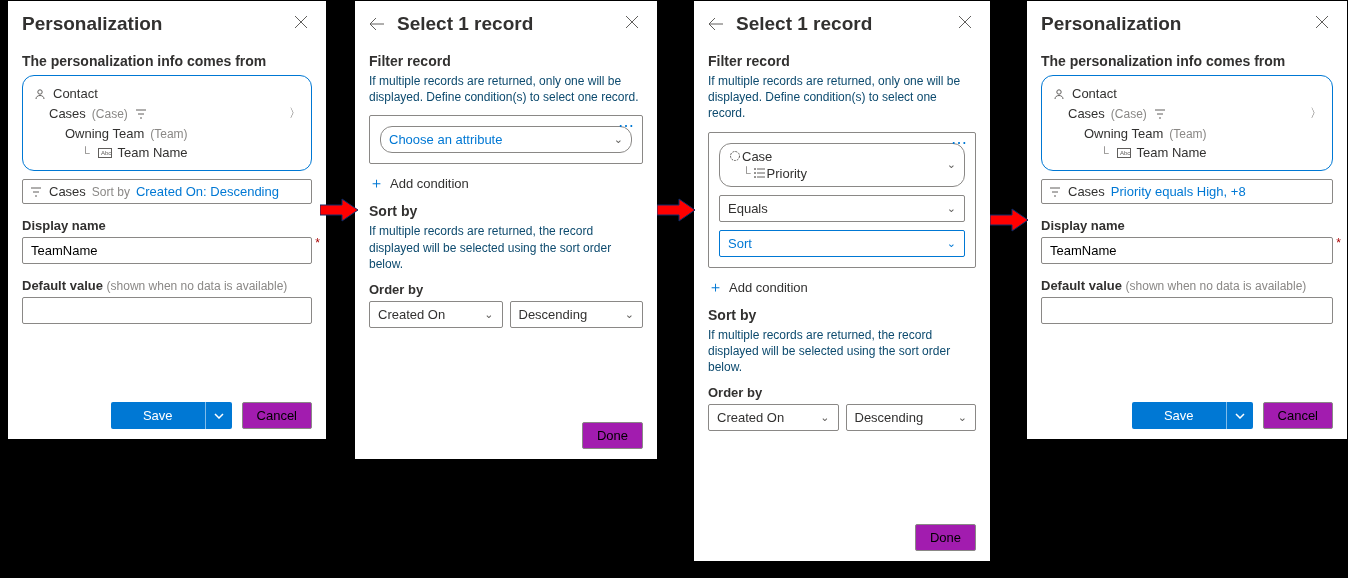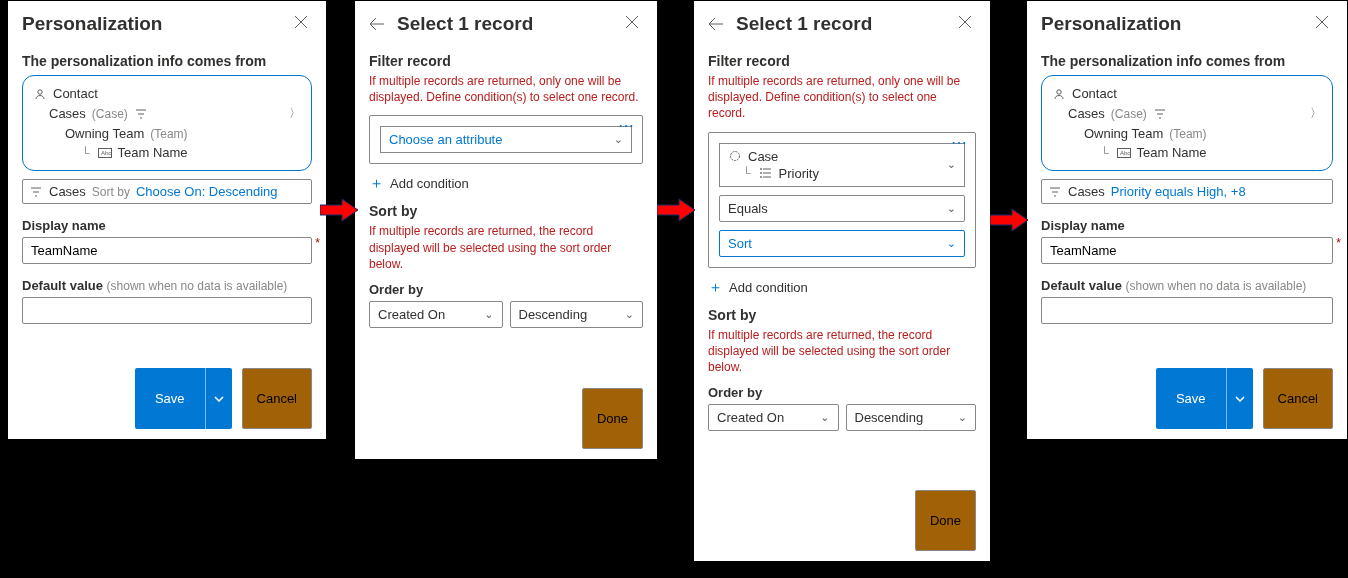--- a/index.html
+++ b/index.html
@@ -9,55 +9,55 @@
 #p2{left:355px;top:1px;  width:302px; height:458px}
 #p3{left:694px;top:1px;  width:296px; height:560px}
 #p4{left:1027px;top:1px; width:320px; height:438px}
 .pnl-header{display:flex;align-items:center;padding:10px 14px 6px 14px}
 .pnl-title{font-size:19px;font-weight:600;color:#323130;flex:1}
 .pnl-back{width:28px;display:flex;align-items:center;color:#605e5c;cursor:pointer}
 .pnl-close{color:#605e5c;cursor:pointer;font-size:16px;padding:4px}
 .pnl-close svg line{stroke:#605e5c;stroke-width:1}
 .body{padding:0 14px}
 .subhead{font-weight:600;font-size:14px;margin-top:10px;margin-bottom:4px}
-.desc{color:#b91c1c;font-size:12px;line-height:1.35;margin-bottom:10px}
+.desc{color:#0c4a6e;font-size:12px;line-height:1.35;margin-bottom:10px}
 .tree-box{border:1.5px solid #0078d4;border-radius:12px;padding:8px 10px;position:relative;margin-top:6px}
 .tree-row{display:flex;align-items:center;gap:6px;font-size:13px;padding:2px 0}
 .tree-row .caret{margin-left:auto;color:#605e5c;font-size:12px}
 .tree-indent1{padding-left:16px}
 .tree-indent2{padding-left:32px}
 .tree-indent3{padding-left:48px}
 .muted{color:#8a8886;font-size:12px}
 .icn{display:inline-flex;width:14px;height:14px;align-items:center;justify-content:center;color:#605e5c}
 .filterbar{display:flex;align-items:center;gap:6px;border:1px solid #8a8886;border-radius:2px;padding:4px 6px;margin-top:8px;font-size:13px}
 .filterbar .link{color:#0078d4}
 .cases-label{color:#323130}
 .lbl{font-weight:600;font-size:13px;margin-top:14px;margin-bottom:4px}
 .lblwrap{position:relative}
 .req-star{color:#a80000;position:absolute;right:-8px;top:18px;font-size:12px}
 input.text,select.sel{width:100%;box-sizing:border-box;border:1px solid #8a8886;border-radius:2px;padding:5px 8px;font-size:13px;font-family:inherit;background:#fff}
 .footer{display:flex;justify-content:flex-end;gap:10px;padding:10px 14px;position:absolute;bottom:0;left:0;right:0}
-.btn{border:1px solid #8a8886;background:#a16207;padding:22px 14px;font-size:13px;border-radius:2px;cursor:pointer}
+.btn{border:1px solid #8a8886;background:#a21caf;padding:5px 14px;font-size:13px;border-radius:2px;cursor:pointer}
 .btn-primary{display:flex;border:none;background:#0078d4;color:#fff;align-items:stretch;border-radius:2px;overflow:hidden}
-.btn-primary>span{padding:6px 20px;display:flex;align-items:center}
+.btn-primary>span{padding:6px 32px;display:flex;align-items:center}
 .btn-primary .split{border-left:1px solid rgba(255,255,255,.5);padding:6px 8px}
 
 .attr-box{border:1px solid #8a8886;border-radius:2px;padding:10px;position:relative;margin-top:4px;margin-bottom:10px}
 .attr-more{position:absolute;top:6px;right:8px;color:#0078d4;font-size:16px;cursor:pointer;line-height:8px}
-.attr-select{display:flex;align-items:center;justify-content:space-between;border:1px solid #8a8886;border-radius:0;padding:5px 8px;font-size:13px;cursor:pointer}
+.attr-select{display:flex;align-items:center;justify-content:space-between;border:1px solid #8a8886;border-radius:12px;padding:5px 8px;font-size:13px;cursor:pointer}
 .attr-select.placeholder{color:#0078d4}
 .chev{color:#605e5c;font-size:11px}
 .add-cond{display:flex;align-items:center;gap:6px;color:#323130;font-size:13px;cursor:pointer;margin:4px 0 4px 0}
 .plus{color:#0078d4;font-size:15px}
 .orderrow{display:flex;gap:7px}
 .orderrow .sel{flex:1}
 .sel{display:flex;align-items:center;justify-content:space-between;border:1px solid #8a8886;border-radius:2px;padding:5px 8px;font-size:13px;cursor:pointer}
 .highlighted{border:1.5px solid #0078d4}
 .tree-mini{font-size:13px}
-.tree-mini .row{display:flex;align-items:center;gap:6px;padding:1px 0}
+.tree-mini .row{display:flex;align-items:center;padding:1px 0}
 .arrow{position:absolute;width:38px;height:28px}
 .arrow svg{width:38px;height:28px}
 .lcorner{color:#8a8886;font-size:12px;margin-right:2px}
 </style>
 </head>
 <body>
 
 <div class="stage">
 
   <div class="panel" id="p1">
@@ -112,21 +112,21 @@
       <div class="filterbar">
         <span class="icn">
             <svg width="12" height="10" viewBox="0 0 12 10" stroke="currentColor" stroke-width="1">
               <line x1="1" y1="1" x2="11" y2="1"></line>
               <line x1="3" y1="5" x2="9" y2="5"></line>
               <line x1="5" y1="9" x2="7" y2="9"></line>
             </svg>
           </span>
         <span class="cases-label">Cases</span>
         <span class="muted">Sort by</span>
-        <span class="link">Choose On: Descending</span>
+        <span class="link">Created On: Descending</span>
       </div>
       <div class="lblwrap">
         <div class="lbl">Display name</div>
         <span class="req-star">*</span>
       </div>
       <input class="text" type="text" value="TeamName" style="">
       <div class="lbl">
         <span>Default value</span>
         <span class="muted" style="font-weight:400">(shown when no data is available)</span>
       </div>

